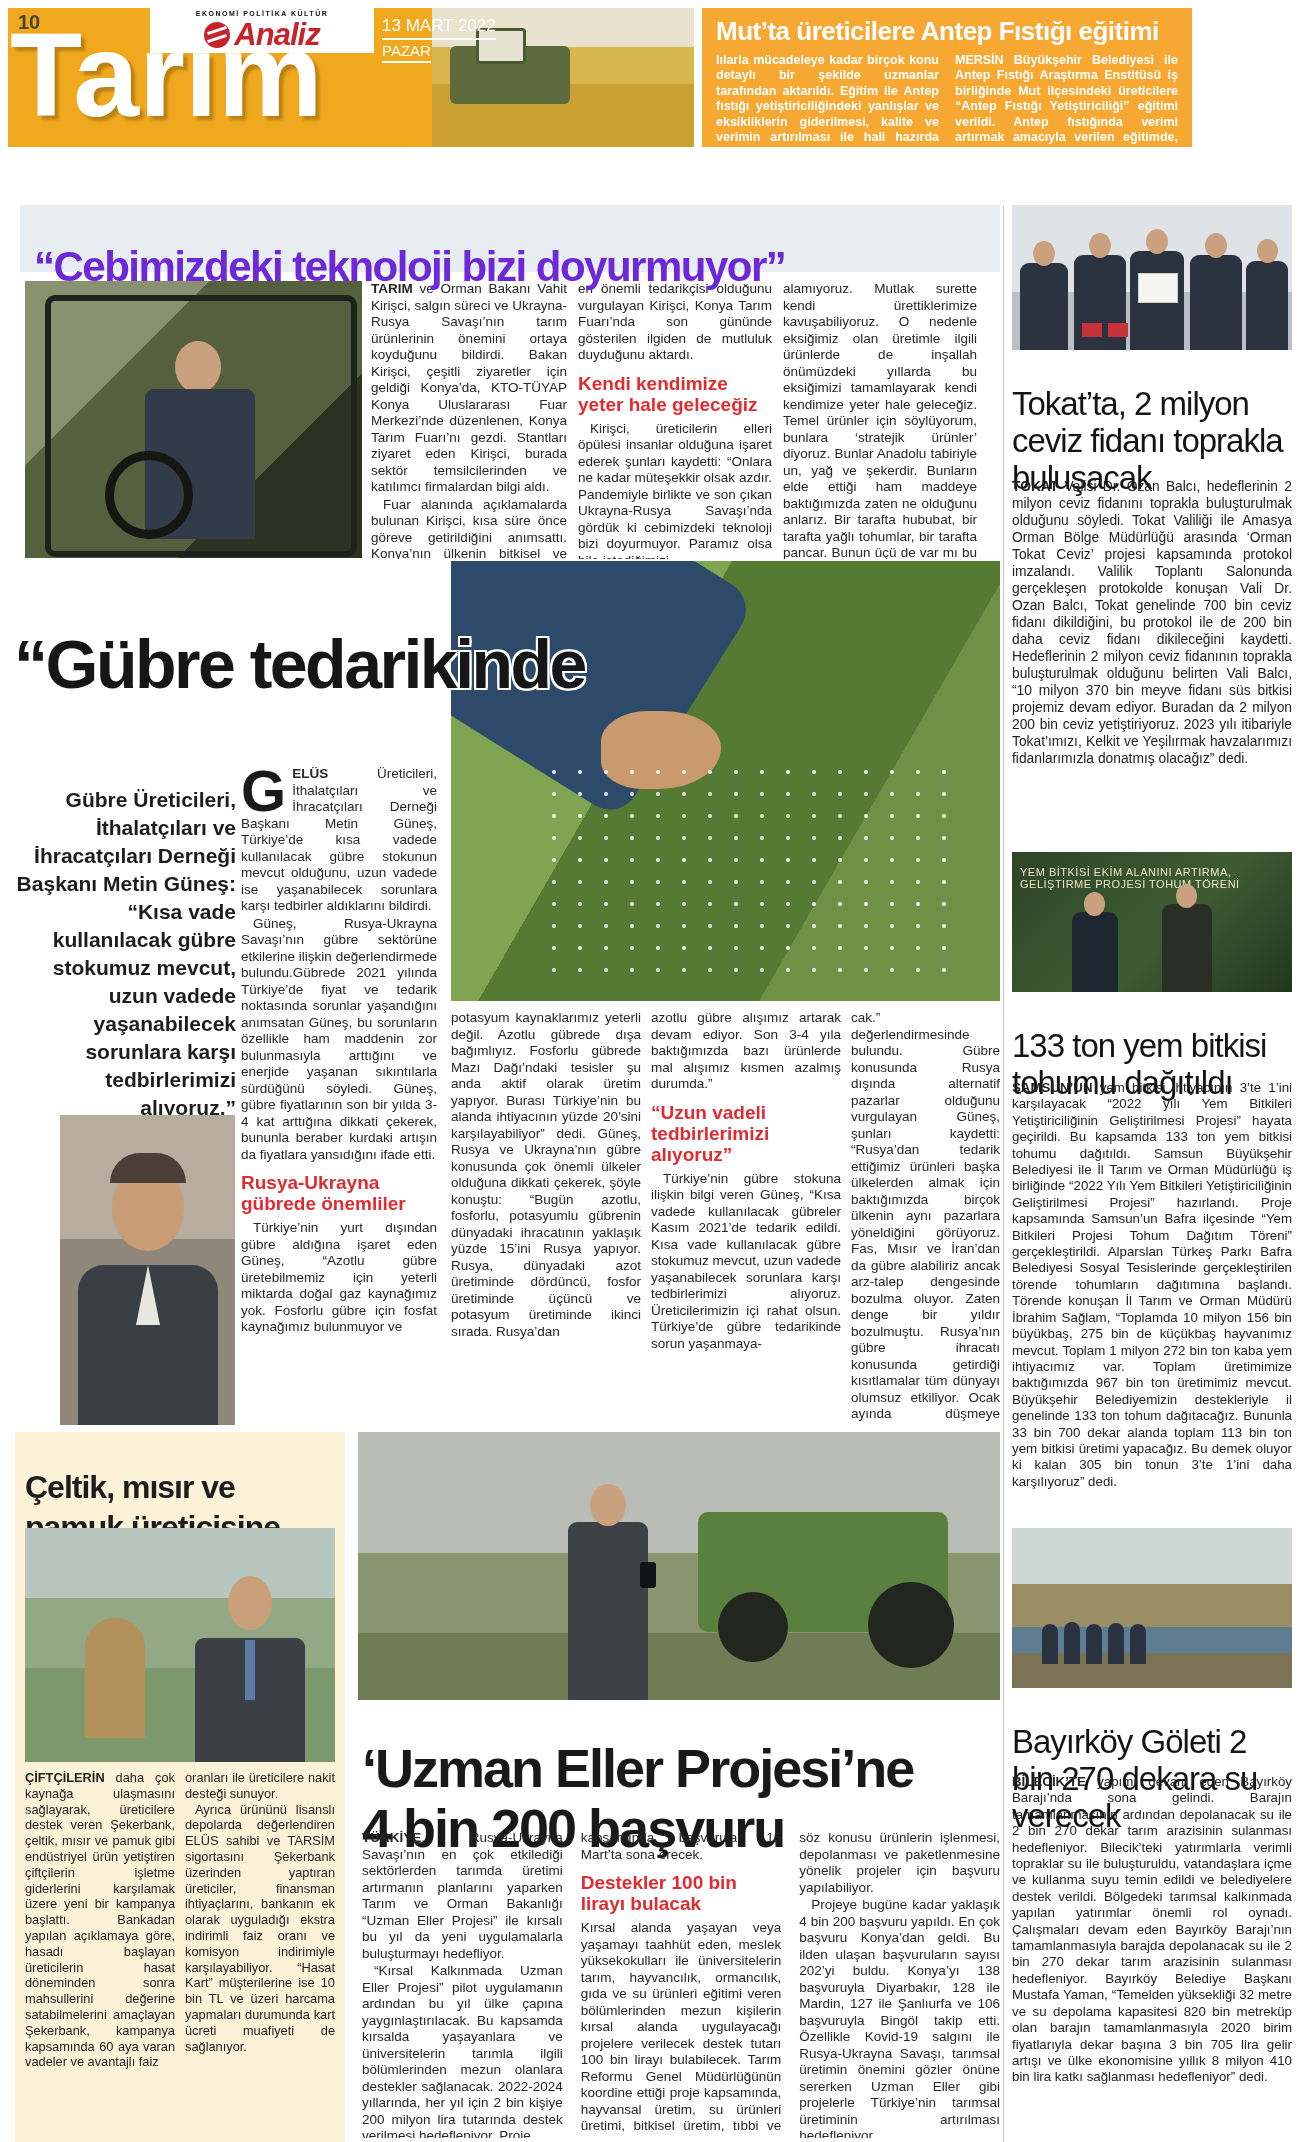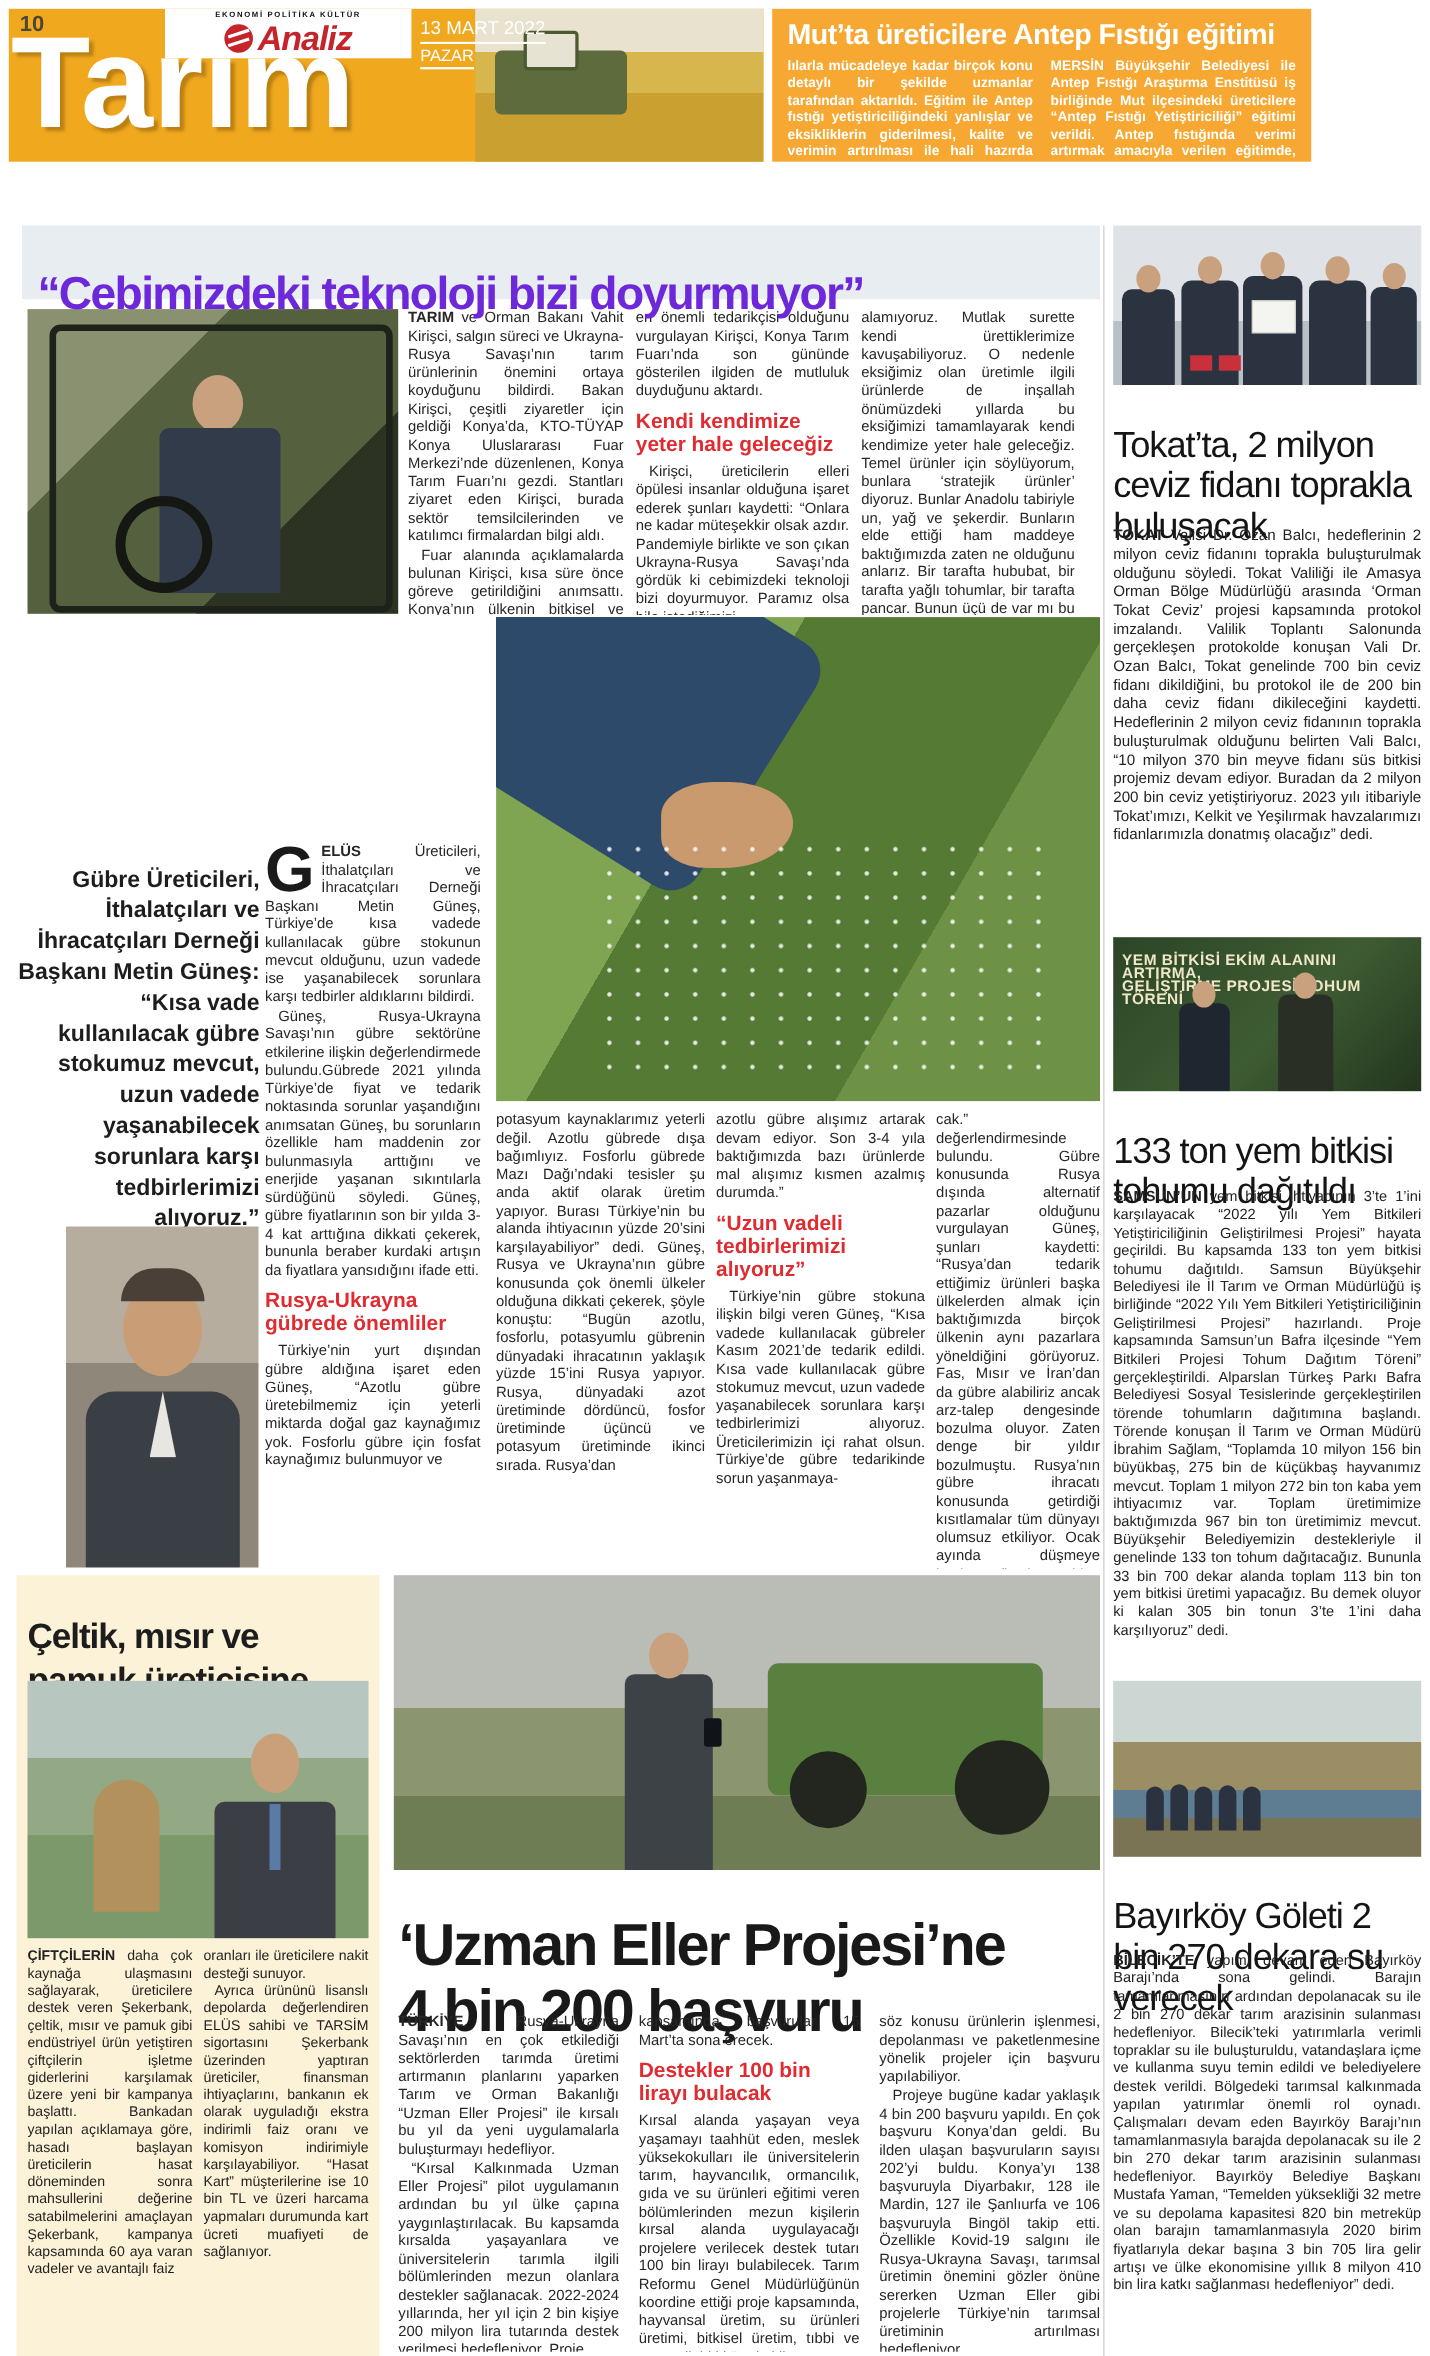--- a/index.html
+++ b/index.html
@@ -45,21 +45,21 @@
   #ceb-c3{left:783px;top:281px;width:194px;height:278px;overflow:hidden;}
   
   #rail-divider{left:1003px;top:205px;width:1px;height:1937px;background:#c9c9c9;}
   .rail{left:1012px;width:280px;}
   .rail-head{font-size:33px;line-height:37px;font-weight:400;letter-spacing:-1px;color:#141414;}
   .rail-body{font-size:13.8px;line-height:17px;}
   #tokat-photo{left:1012px;top:205px;width:280px;height:145px;background:linear-gradient(180deg,#dfe3e8 0 60%,#b9bfc7 60% 100%);}
   #tokat-head{top:358px;}
   #tokat-body{top:478px;height:360px;overflow:hidden;}
   #yem-photo{left:1012px;top:852px;width:280px;height:140px;background:linear-gradient(135deg,#2c4526,#3e5c33 55%,#23361e);}
-  #yem-banner{position:absolute;left:8px;top:14px;width:264px;color:#efe7c8;font-size:14px;font-weight:700;letter-spacing:.5px;line-height:12px;}
+  #yem-banner{position:absolute;left:8px;top:14px;width:264px;color:#efe7c8;font-size:11px;font-weight:400;letter-spacing:.5px;line-height:12px;}
   #yem-head{top:1000px;}
   #yem-body{top:1080px;height:442px;overflow:hidden;font-size:13.3px;line-height:16.4px;}
   #bay-photo{left:1012px;top:1528px;width:280px;height:160px;background:linear-gradient(180deg,#ccd6d2 0 35%,#9b8d64 35% 62%,#5e7d93 62% 78%,#7a7354 78% 100%);}
   #bay-head{top:1696px;}
   #bay-body{top:1774px;height:360px;overflow:hidden;font-size:13.3px;line-height:16.4px;}
   
   #gubre-photo{left:451px;top:561px;width:549px;height:440px;background:linear-gradient(120deg,#7fa452 0 35%,#557a34 35% 70%,#6d9246 70% 100%);}
   #gubre-headline{left:14px;top:572px;font-size:68px;line-height:92px;font-weight:700;letter-spacing:-2.5px;color:#161616;z-index:3;
      text-shadow:2px 0 0 #fff,-2px 0 0 #fff,0 2px 0 #fff,0 -2px 0 #fff,2px 2px 0 #fff,-2px -2px 0 #fff,2px -2px 0 #fff,-2px 2px 0 #fff;}
   #gubre-quote{left:14px;top:786px;width:222px;font-size:21px;line-height:28px;font-weight:700;color:#1d1d1d;text-align:right;}
@@ -188,20 +188,21 @@
   <div class="abs rail just" id="bay-body">
     <span class="lead">BİLECİK’TE</span><span> yapımı devam eden Bayırköy Barajı’nda sona gelindi. Barajın tamamlanmasının ardından depolanacak su ile 2 bin 270 dekar tarım arazisinin sulanması hedefleniyor. Bilecik’teki yatırımlarla verimli topraklar su ile buluşturuldu, vatandaşlara içme ve kullanma suyu temin edildi ve belediyelere destek verildi. Bölgedeki tarımsal kalkınmada yapılan yatırımlar önemli rol oynadı. Çalışmaları devam eden Bayırköy Barajı’nın tamamlanmasıyla barajda depolanacak su ile 2 bin 270 dekar tarım arazisinin sulanması hedefleniyor. Bayırköy Belediye Başkanı Mustafa Yaman, “Temelden yüksekliği 32 metre ve su depolama kapasitesi 820 bin metreküp olan barajın tamamlanmasıyla 2020 birim fiyatlarıyla dekar başına 3 bin 705 lira gelir artışı ve ülke ekonomisine yıllık 8 milyon 410 bin lira katkı sağlanması hedefleniyor” dedi.</span>
   </div>
 
   <div class="ph" id="gubre-photo">
     <div class="shape" style="left:-40px;top:-60px;width:300px;height:260px;background:#2e4a6b;transform:rotate(32deg);border-radius:30px;"></div>
     <div class="shape" style="left:150px;top:150px;width:120px;height:78px;background:#c89a6e;border-radius:45% 55% 60% 40%;"></div>
     <div class="shape" style="left:90px;top:200px;width:420px;height:220px;background-image:radial-gradient(circle,rgba(255,255,255,.85) 1.5px,transparent 2.5px);background-size:26px 22px;"></div>
   </div>
   <h1 class="abs" id="gubre-headline">
+    <span style="display:block">“Gübre tedarikinde</span>
   </h1>
   <div class="abs" id="gubre-quote">Gübre Üreticileri, İthalatçıları ve İhracatçıları Derneği Başkanı Metin Güneş: “Kısa vade kullanılacak gübre stokumuz mevcut, uzun vadede yaşanabilecek sorunlara karşı tedbirlerimizi alıyoruz.”</div>
   <div class="ph" id="gunes-portrait">
     <div class="head" style="left:52px;top:50px;width:72px;height:86px;background:#c99d76;"></div>
     <div class="shape" style="left:50px;top:38px;width:76px;height:30px;background:#4a4038;border-radius:40px 40px 0 0;"></div>
     <div class="man" style="left:18px;top:150px;width:140px;height:160px;background:#3a3f46;border-radius:26px 26px 0 0;"></div>
     <div class="shape" style="left:76px;top:150px;width:24px;height:60px;background:#e8e6e0;clip-path:polygon(50% 0,0 100%,100% 100%);"></div>
   </div>
   <div class="abs body-txt just" id="gubre-c1">
     <p><span id="gubre-dropcap">G</span><span class="lead">ELÜS</span><span> Üreticileri, İthalatçıları ve İhracatçıları Derneği Başkanı Metin Güneş, Türkiye’de kısa vadede kullanılacak gübre stokunun mevcut olduğunu, uzun vadede ise yaşanabilecek sorunlara karşı tedbirler aldıklarını bildirdi.</span></p>

